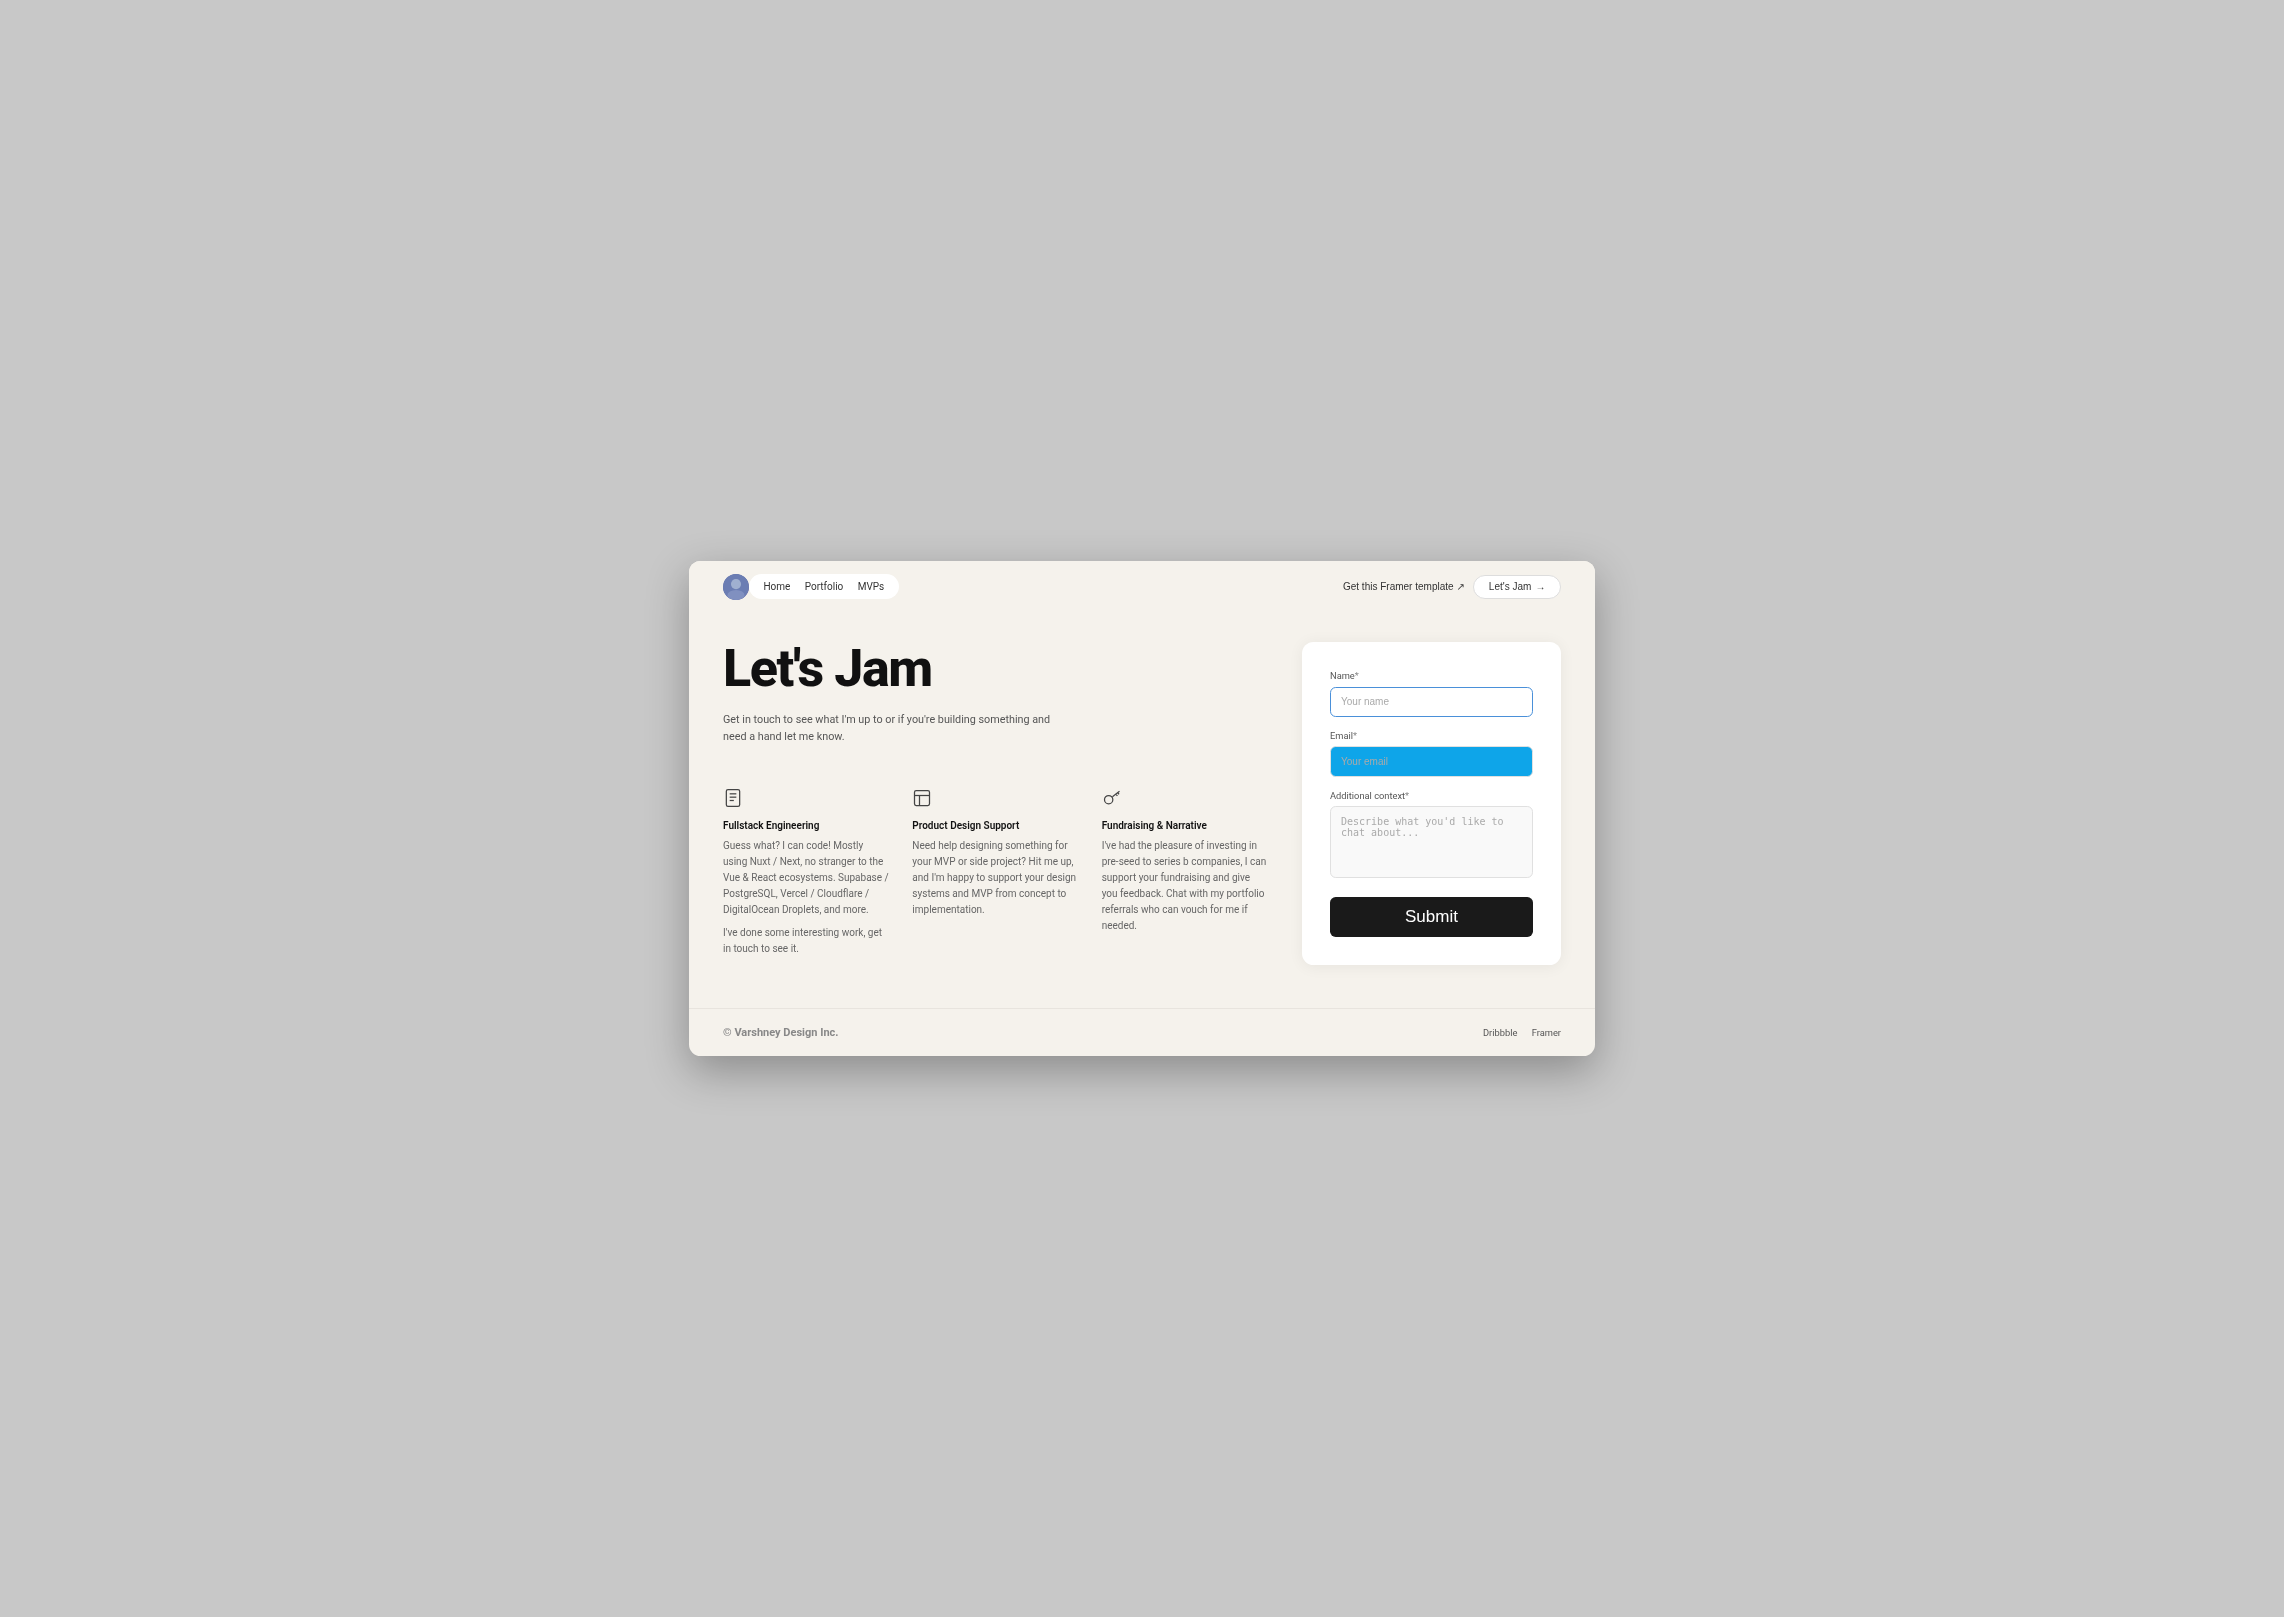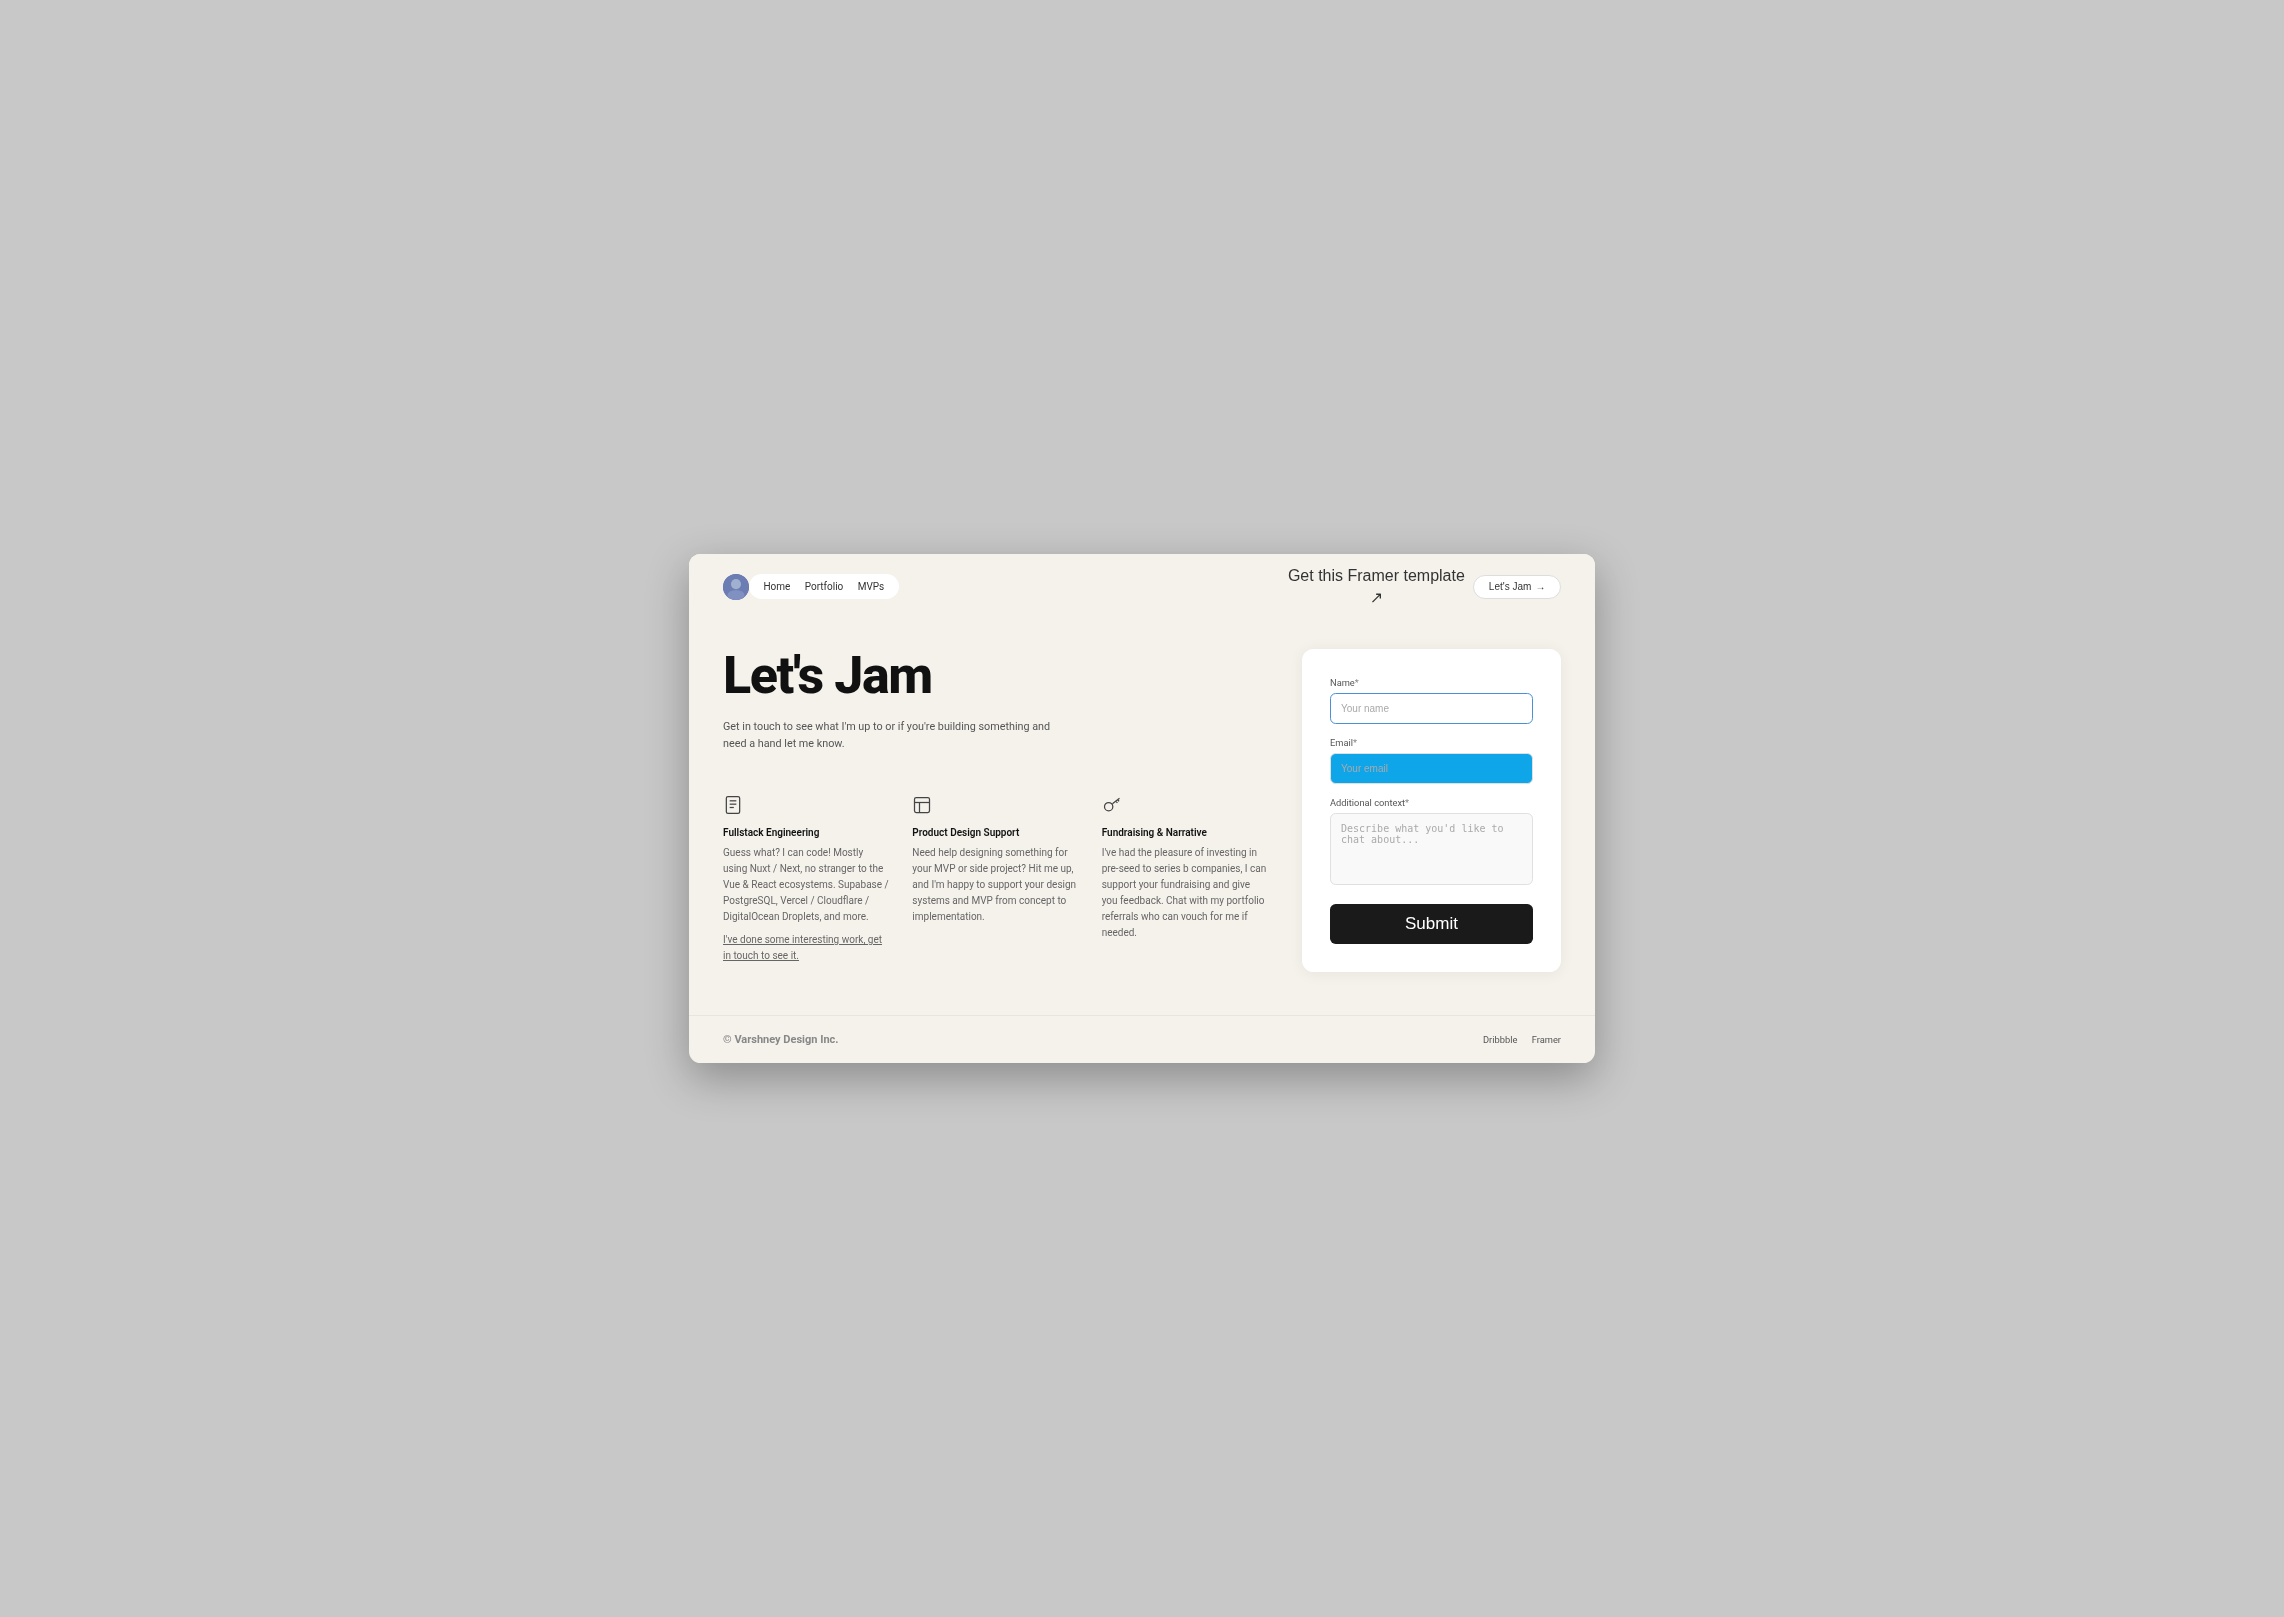--- a/index.html
+++ b/index.html
@@ -71,29 +71,28 @@
       text-decoration: none;
     }
 
     .nav-right {
       display: flex;
       align-items: center;
       gap: 8.6px;
     }
 
     .nav-template-btn {
-      font-size: 16px;
+      font-size: 10px;
       color: #333;
       background: none;
       border: none;
       cursor: pointer;
       display: flex;
       align-items: center;
       gap: 2.9px;
-      flex-direction: column;
     }
 
     .nav-cta-btn {
       font-size: 10px;
       color: #333;
       background: white;
       border: 0.7px solid #ddd;
       border-radius: 17px;
       padding: 5.7px 14.4px;
       cursor: pointer;
@@ -159,21 +158,20 @@
     }
 
     .service-description {
       font-size: 10px;
       color: #666;
       line-height: 1.6;
     }
 
     .service-description p + p {
       margin-top: 7.2px;
-      text-decoration: underline;
     }
 
     
     .right-section {
       width: 259px;
       flex-shrink: 0;
     }
 
     .contact-form {
       background: white;

